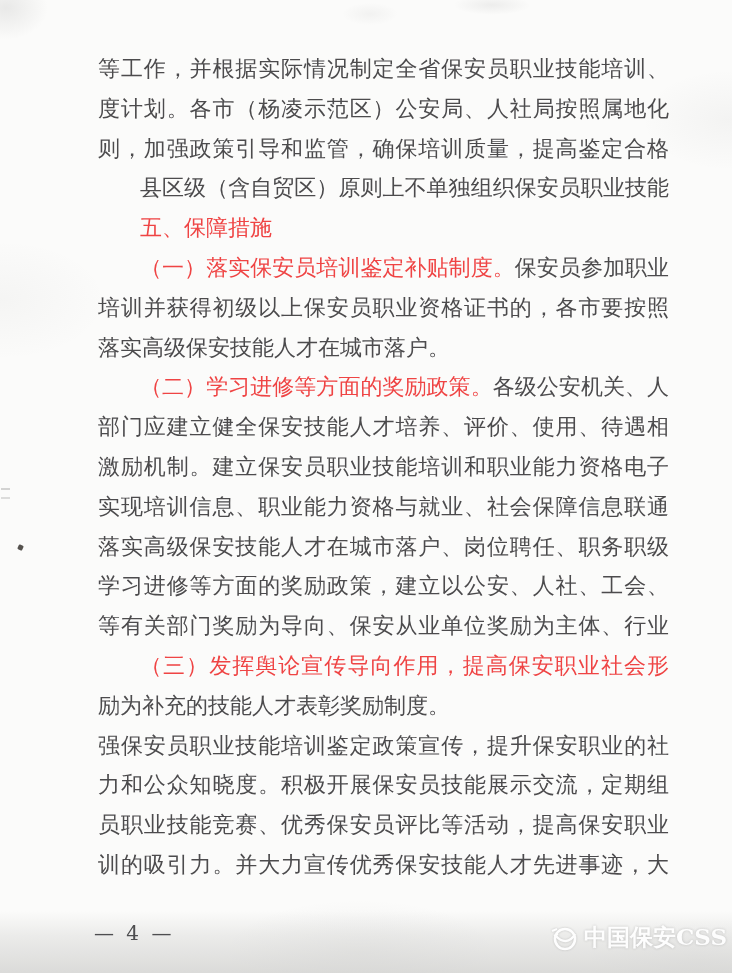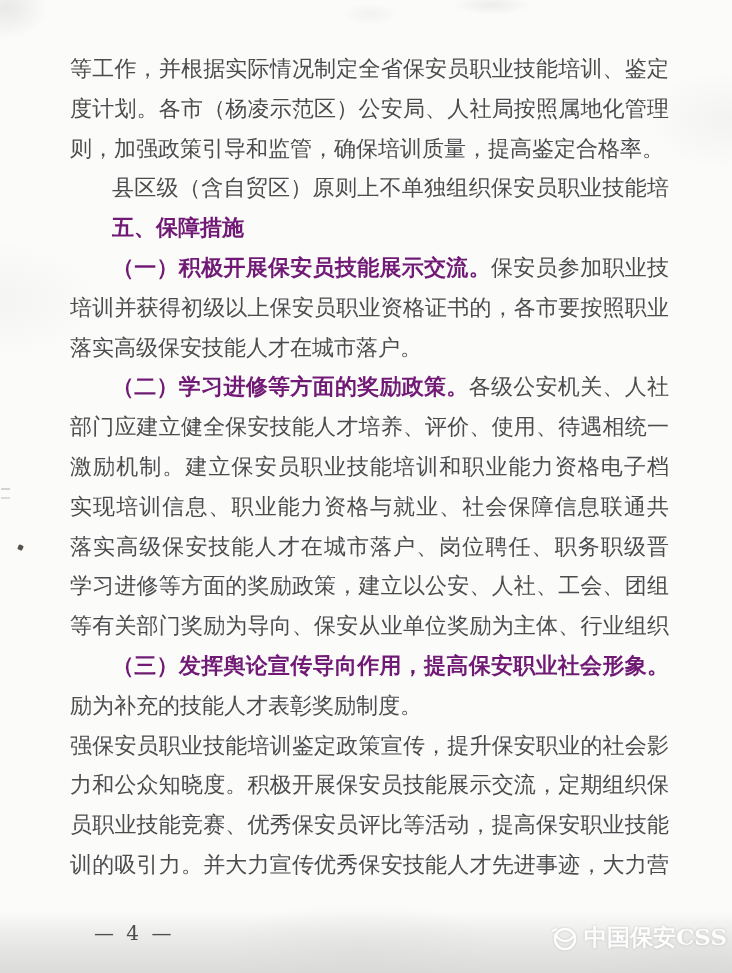--- a/index.html
+++ b/index.html
@@ -32,21 +32,21 @@
   .line {
     height: 39.8px;
     line-height: 39.8px;
     text-align: justify;
     text-justify: inter-character;
     overflow: hidden;
     white-space: normal;
   }
   .fill { text-align-last: justify; }
   .ind  { text-indent: 42px; }
-  .b    { font-weight: bold; color: #701a75; }
+  .b    { font-weight: normal; color: #ef4444; margin-left: 28px; }
   
   .footer-band {
     position: absolute; left: 0; bottom: 0; width: 100%; height: 62px;
     background: linear-gradient(180deg,
       rgba(216,216,214,0) 0%,
       rgba(216,216,214,0.45) 40%,
       rgba(208,208,206,0.75) 100%);
   }
   .page-number {
     position: absolute; left: 94px; top: 921px;
@@ -77,21 +77,21 @@
 
 <div class="page">
   <div class="noise"></div>
 
   <div class="doc-body">
     <div class="line fill"><span class="b"></span><span>等工作，并根据实际情况制定全省保安员职业技能培训、鉴定年</span></div>
     <div class="line fill"><span class="b"></span><span>度计划。各市（杨凌示范区）公安局、人社局按照属地化管理原</span></div>
     <div class="line"><span class="b"></span><span>则，加强政策引导和监管，确保培训质量，提高鉴定合格率。</span></div>
     <div class="line fill ind"><span class="b"></span><span>县区级（含自贸区）原则上不单独组织保安员职业技能培训</span></div>
     <div class="line ind"><span class="b">五、保障措施</span><span></span></div>
-    <div class="line fill ind"><span class="b">（一）积极开展保安员技能展示交流。</span><span>保安员参加职业技能</span></div>
+    <div class="line fill ind"><span class="b">（一）落实保安员培训鉴定补贴制度。</span><span>保安员参加职业技能</span></div>
     <div class="line fill"><span class="b"></span><span>培训并获得初级以上保安员职业资格证书的，各市要按照职业技</span></div>
     <div class="line"><span class="b"></span><span>落实高级保安技能人才在城市落户。</span></div>
     <div class="line fill ind"><span class="b">（二）学习进修等方面的奖励政策。</span><span>各级公安机关、人社</span></div>
     <div class="line fill"><span class="b"></span><span>部门应建立健全保安技能人才培养、评价、使用、待遇相统一的</span></div>
     <div class="line fill"><span class="b"></span><span>激励机制。建立保安员职业技能培训和职业能力资格电子档案，</span></div>
     <div class="line fill"><span class="b"></span><span>实现培训信息、职业能力资格与就业、社会保障信息联通共享。</span></div>
     <div class="line fill"><span class="b"></span><span>落实高级保安技能人才在城市落户、岗位聘任、职务职级晋升、</span></div>
     <div class="line fill"><span class="b"></span><span>学习进修等方面的奖励政策，建立以公安、人社、工会、团组织</span></div>
     <div class="line fill"><span class="b"></span><span>等有关部门奖励为导向、保安从业单位奖励为主体、行业组织奖</span></div>
     <div class="line fill ind"><span class="b">（三）发挥舆论宣传导向作用，提高保安职业社会形象。</span></div>

